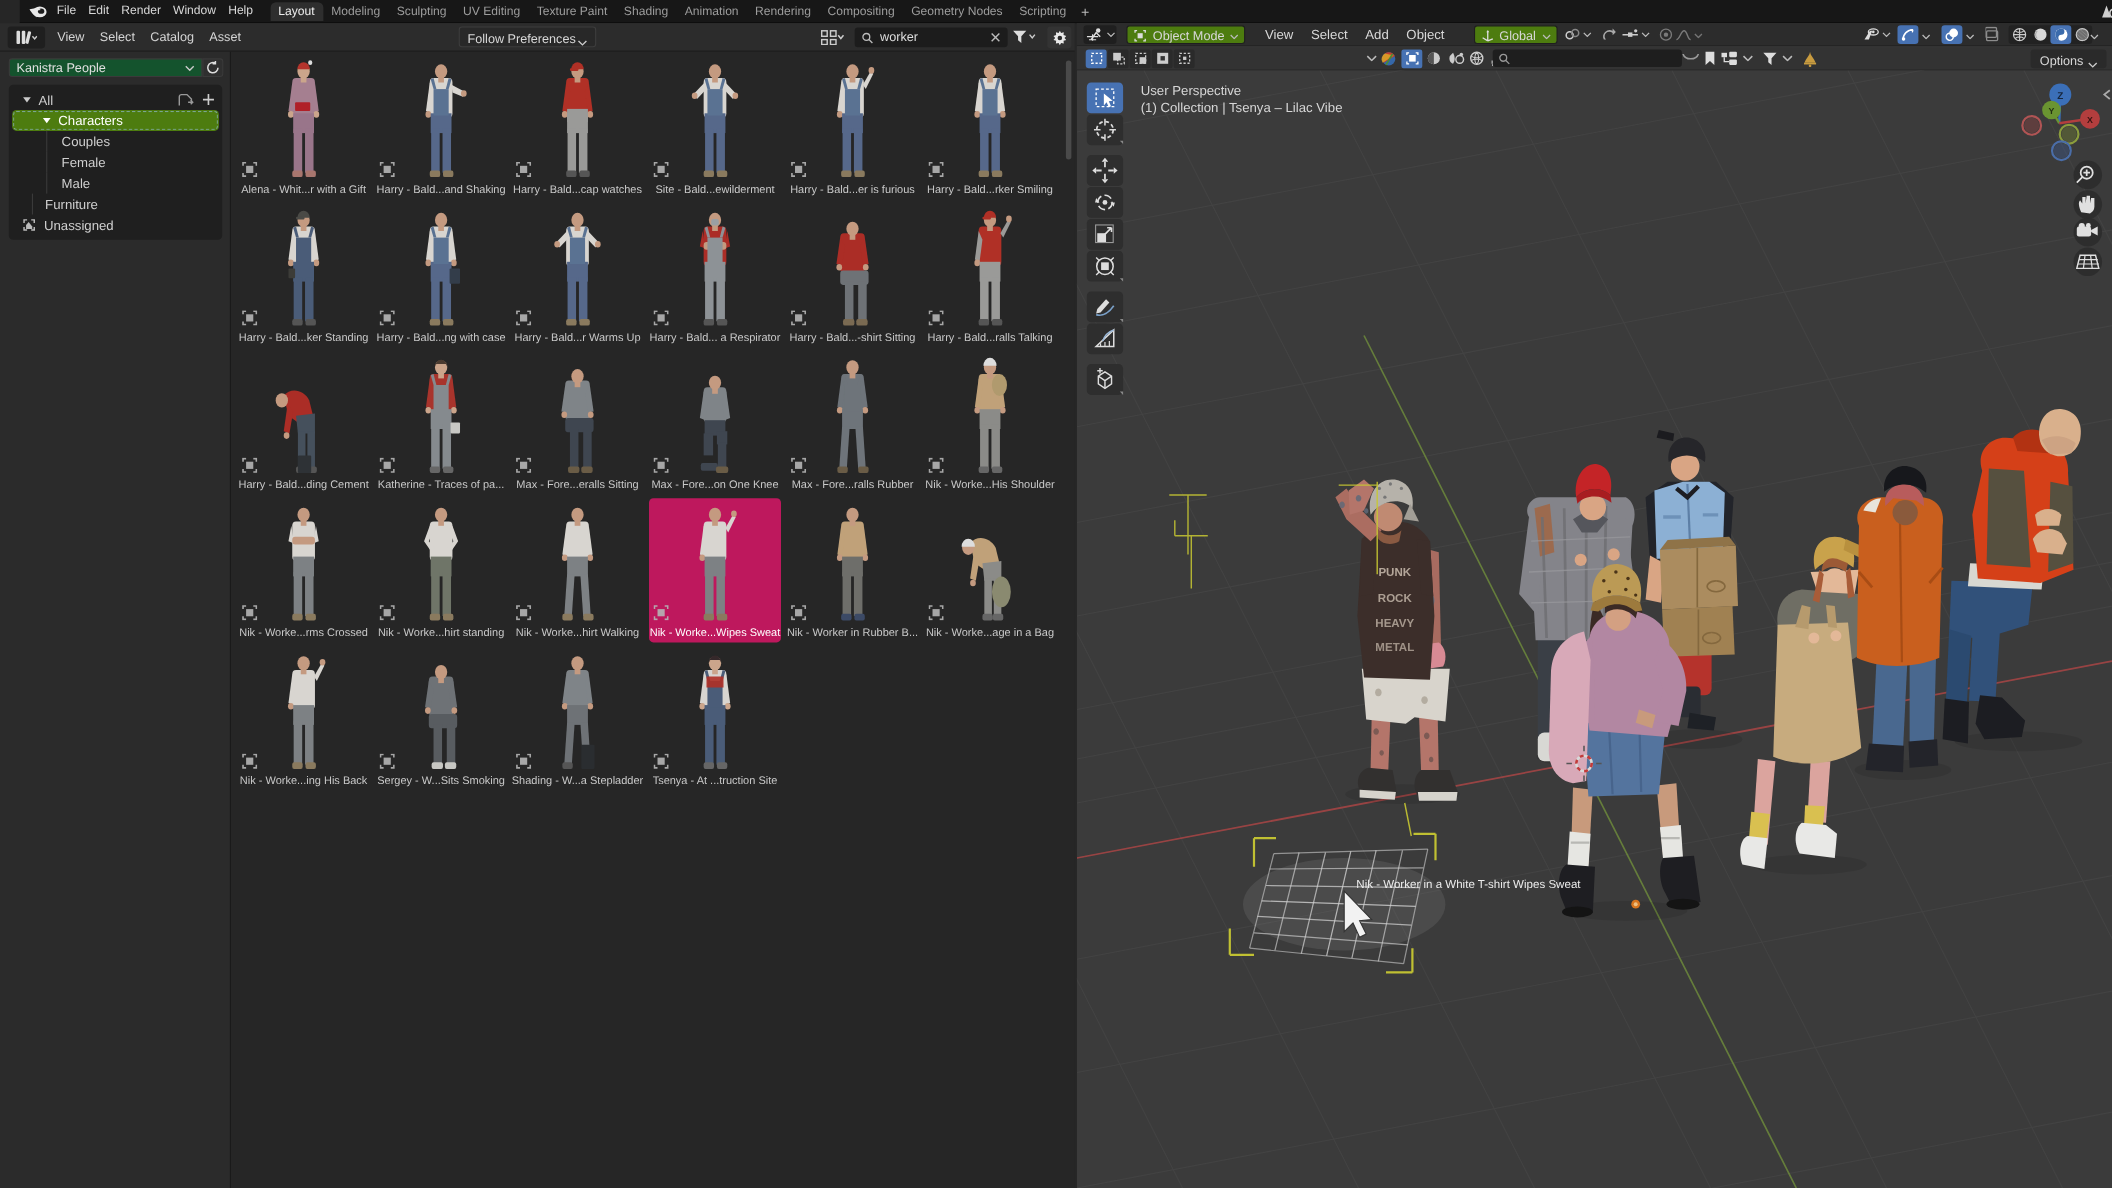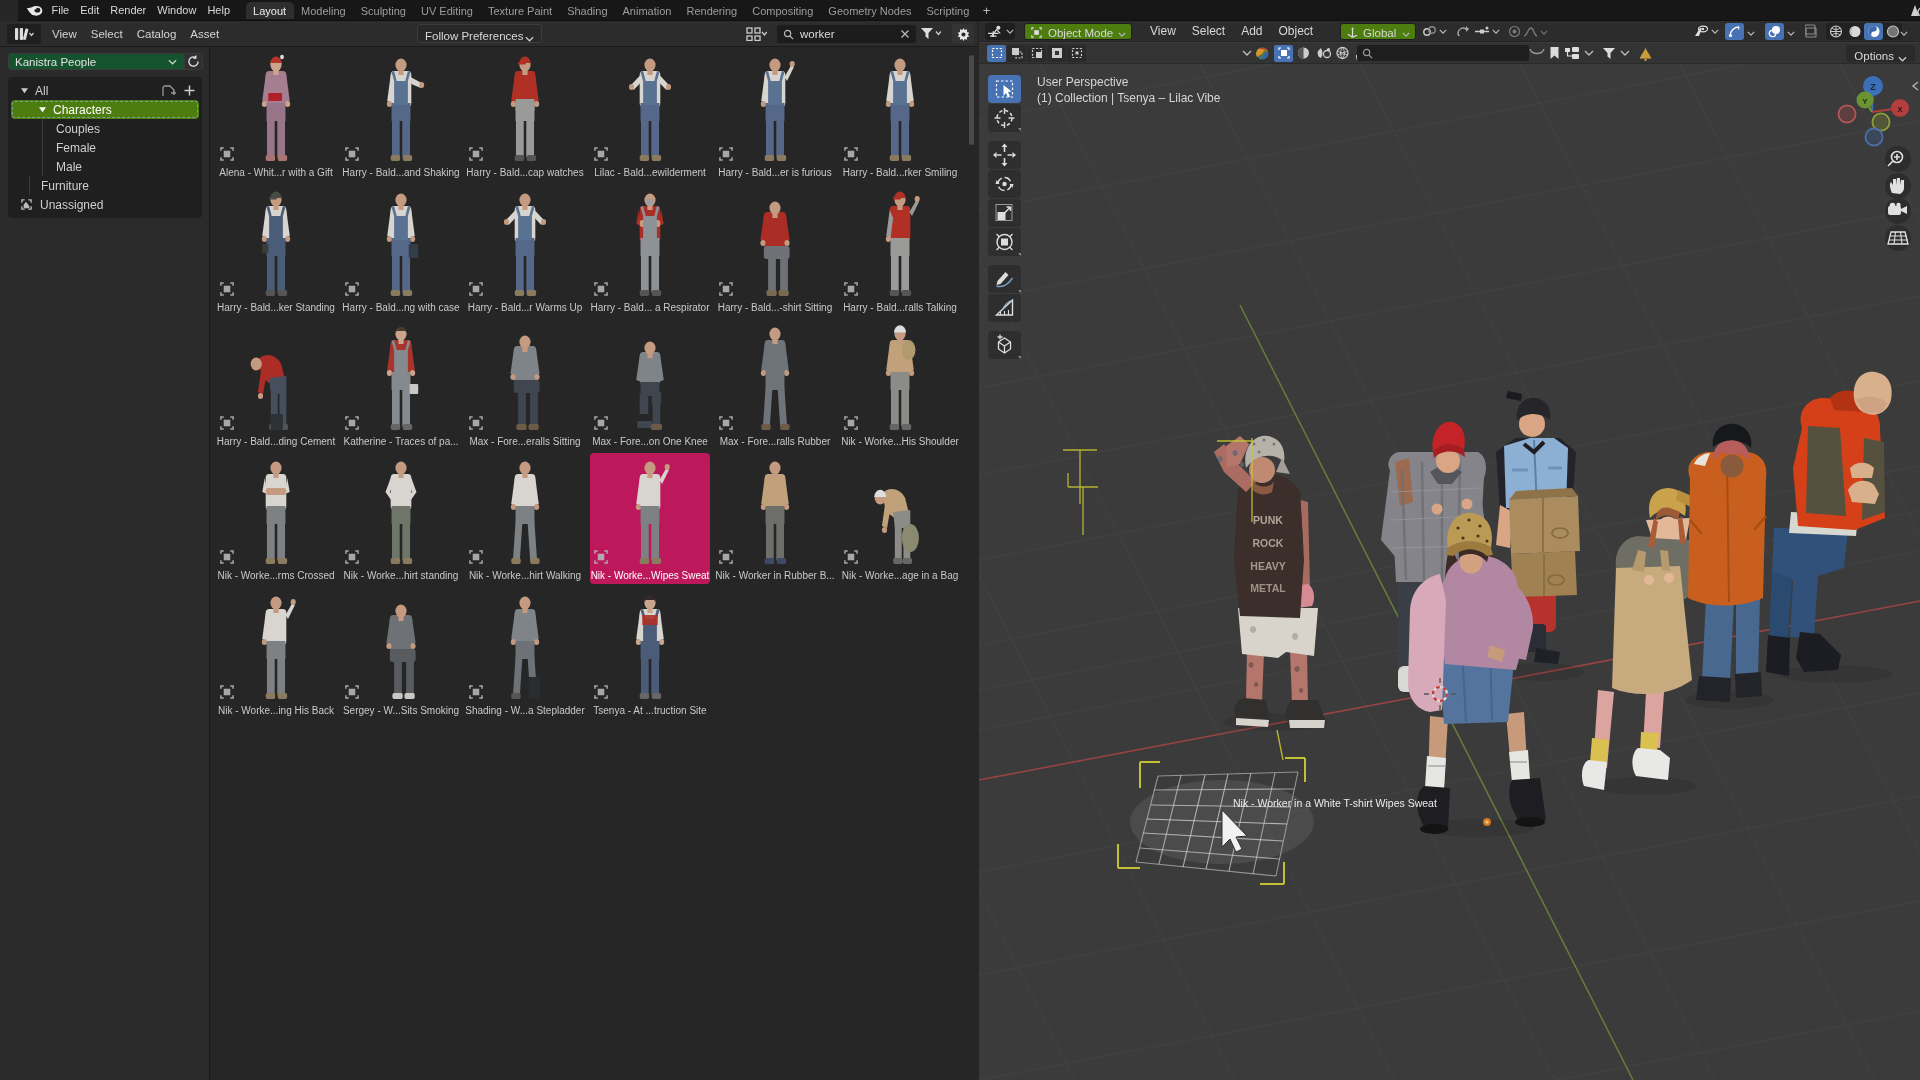--- a/index.html
+++ b/index.html
@@ -290,21 +290,21 @@
           <rect x="-3" y="-91" width="6" height="5" fill="#c49a80"></rect>
           <circle cx="0" cy="-96" r="6.5" fill="#c49a80"></circle>
         </g>
       </svg>
       <div class="badge">
         <svg width="14" height="14" viewBox="0 0 15 15">
           <path d="M1,4 V1 H4 M11,1 H14 V4 M14,11 V14 H11 M4,14 H1 V11" fill="none" stroke="#b5b5b5" stroke-width="1.6"></path>
           <rect x="4" y="4" width="7" height="7" fill="#b5b5b5"></rect>
         </svg>
       </div>
-      <div class="lab">Lilac - Bald...ewilderment</div>
+      <div class="lab">Site - Bald...ewilderment</div>
     </div>
     <div class="cell" style="left:505px;top:3px">
       <svg width="120" height="112" viewBox="-60 -112 120 112">
         <g transform="translate(0,-1) scale(0.86,1)">
           <rect x="-12" y="-90" width="24" height="36" rx="4" fill="#d8d5d0"></rect>
           <path d="M-12,-86 L-16,-60 L-11,-58 L-8,-78 Z" fill="#d8d5d0"></path>
           <circle cx="-13.5" cy="-57" r="3" fill="#c49a80"></circle>
           <path d="M11,-84 L19,-96 L22,-94 L14,-80 Z" fill="#d8d5d0"></path>
           <circle cx="20" cy="-97" r="3" fill="#c49a80"></circle>
           <rect x="-11" y="-58" width="22" height="18" fill="#56688a"></rect>

